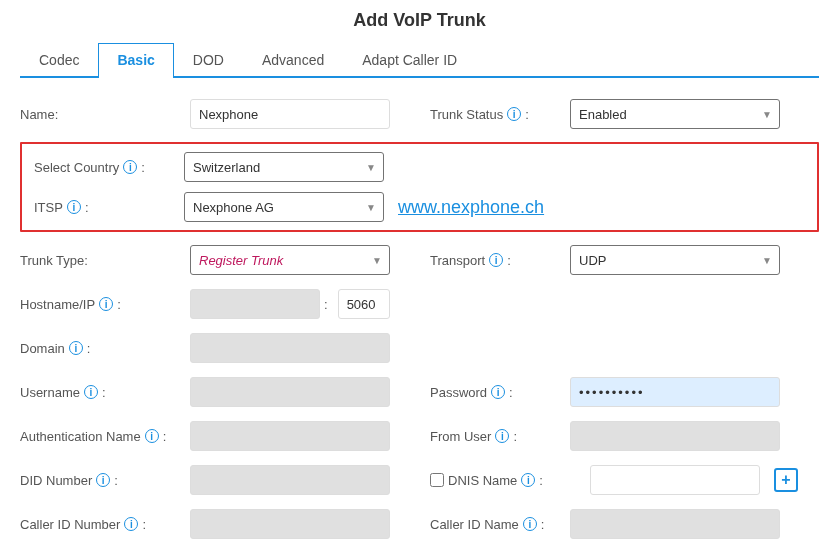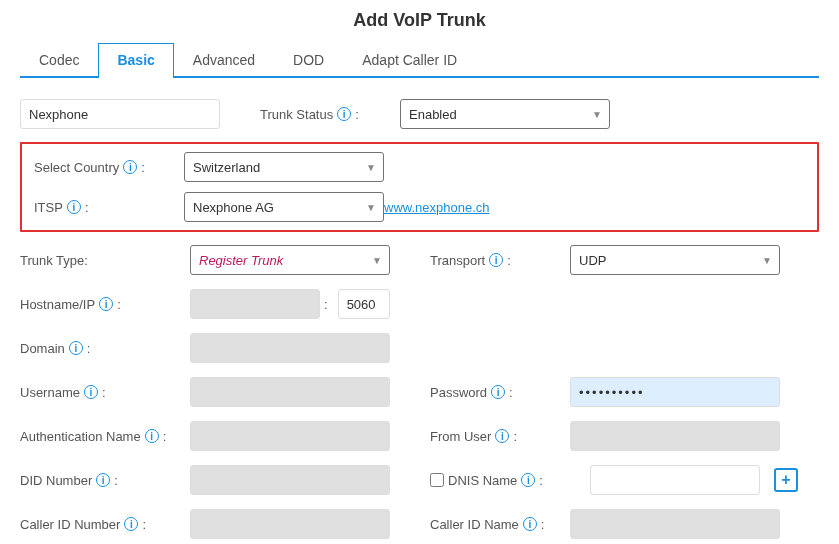--- a/index.html
+++ b/index.html
@@ -71,21 +71,21 @@
       border-radius: 1px;
       padding: 8px 12px;
       margin-bottom: 12px;
     }
     .country-row { display: flex; align-items: center; margin-bottom: 10px; }
     .itsp-row { display: flex; align-items: center; }
     .country-label { width: 150px; color: #555; display: flex; align-items: center; gap: 4px; }
     .country-field { width: 200px; }
     .itsp-label { width: 150px; color: #555; display: flex; align-items: center; gap: 4px; }
     .itsp-field { width: 200px; }
-    .itsp-link { color: #1a8fe0; text-decoration: underline; font-size: 13px; cursor: pointer; }
+    .itsp-link { margin-left: 14px; color: #1a8fe0; text-decoration: underline; font-size: 18px; cursor: pointer; }
     .port-field { width: 70px; margin-left: 6px; }
     .colon { margin: 0 4px; color: #555; }
     a { color: #1a8fe0; text-decoration: underline; cursor: pointer; }
     input[type="checkbox"] { width: 14px; height: 14px; }
     .plus-btn {
       width: 24px; height: 24px;
       border: 2px solid #1a8fe0;
       border-radius: 3px;
       color: #1a8fe0;
       font-size: 16px;
@@ -98,28 +98,29 @@
   </style>
 </head>
 <body>
 
 <div class="page">
   <div class="page-title">Add VoIP Trunk</div>
 
   <div class="tabs">
     <div class="tab">Codec</div>
     <div class="tab active">Basic</div>
+    <div class="tab">DOD</div>
     <div class="tab">Advanced</div>
-    <div class="tab">DOD</div>
     <div class="tab">Adapt Caller ID</div>
   </div>
 
   <div class="form-body">
 
     <div class="form-row">
+      <div class="form-label">Name:</div>
       <div class="form-field">
         <input type="text" value="Nexphone" style="">
       </div>
       <div class="form-right">
         <div class="form-right-label">
           <span>Trunk Status</span>
           <span class="info-icon">i</span>
           <span>:</span>
         </div>
         <div class="form-right-field">

